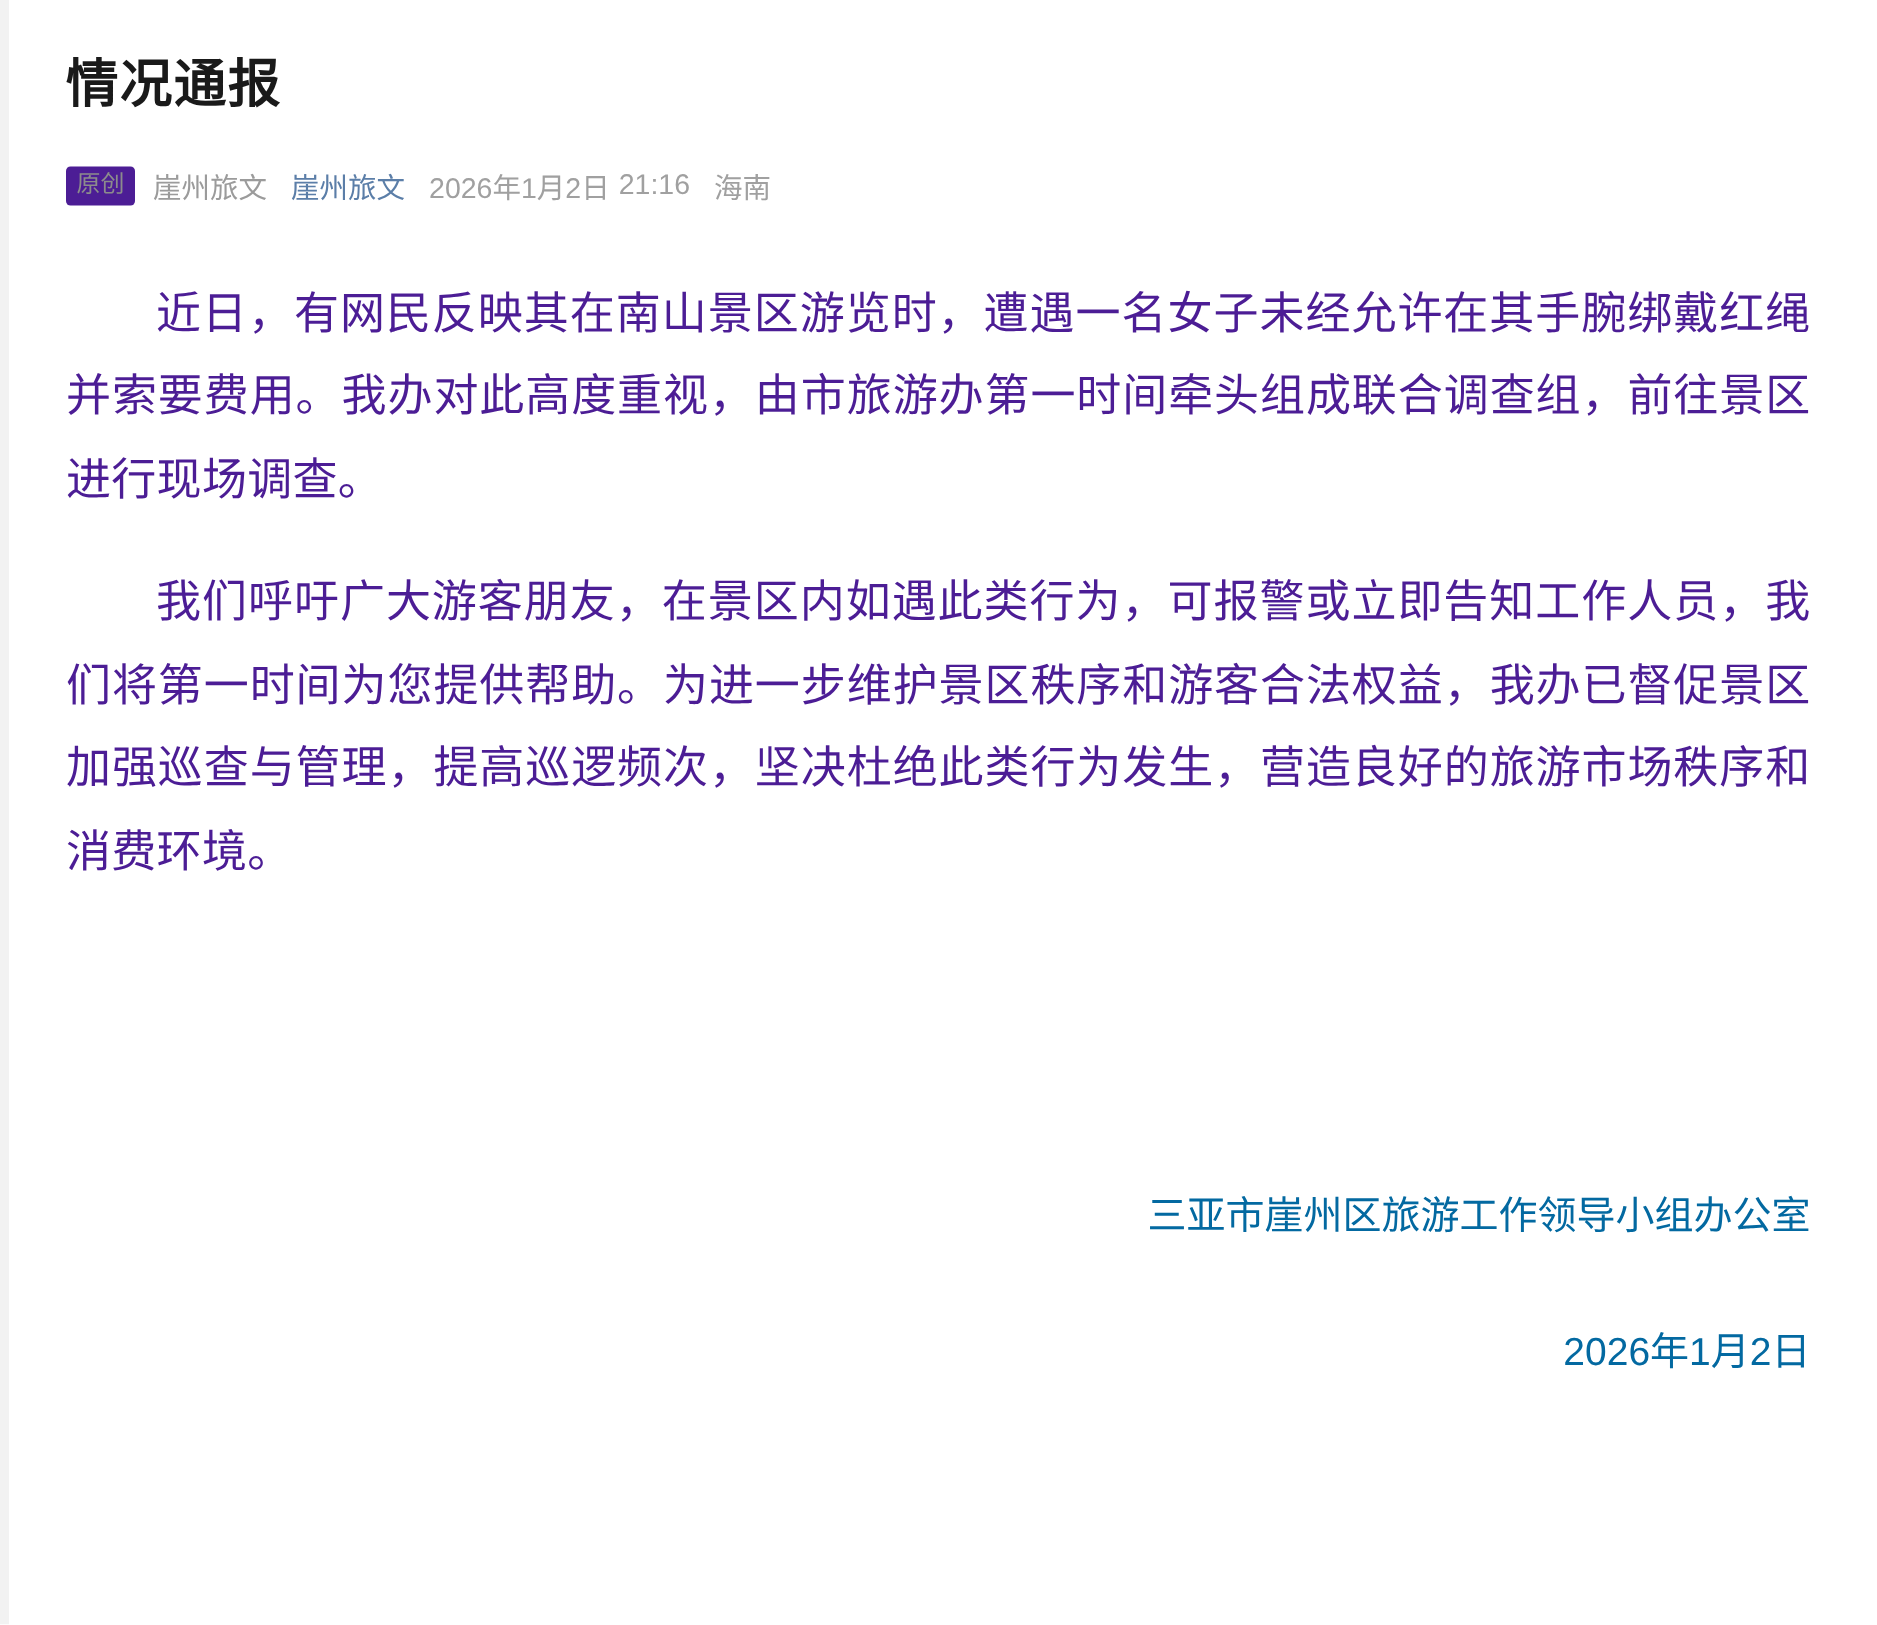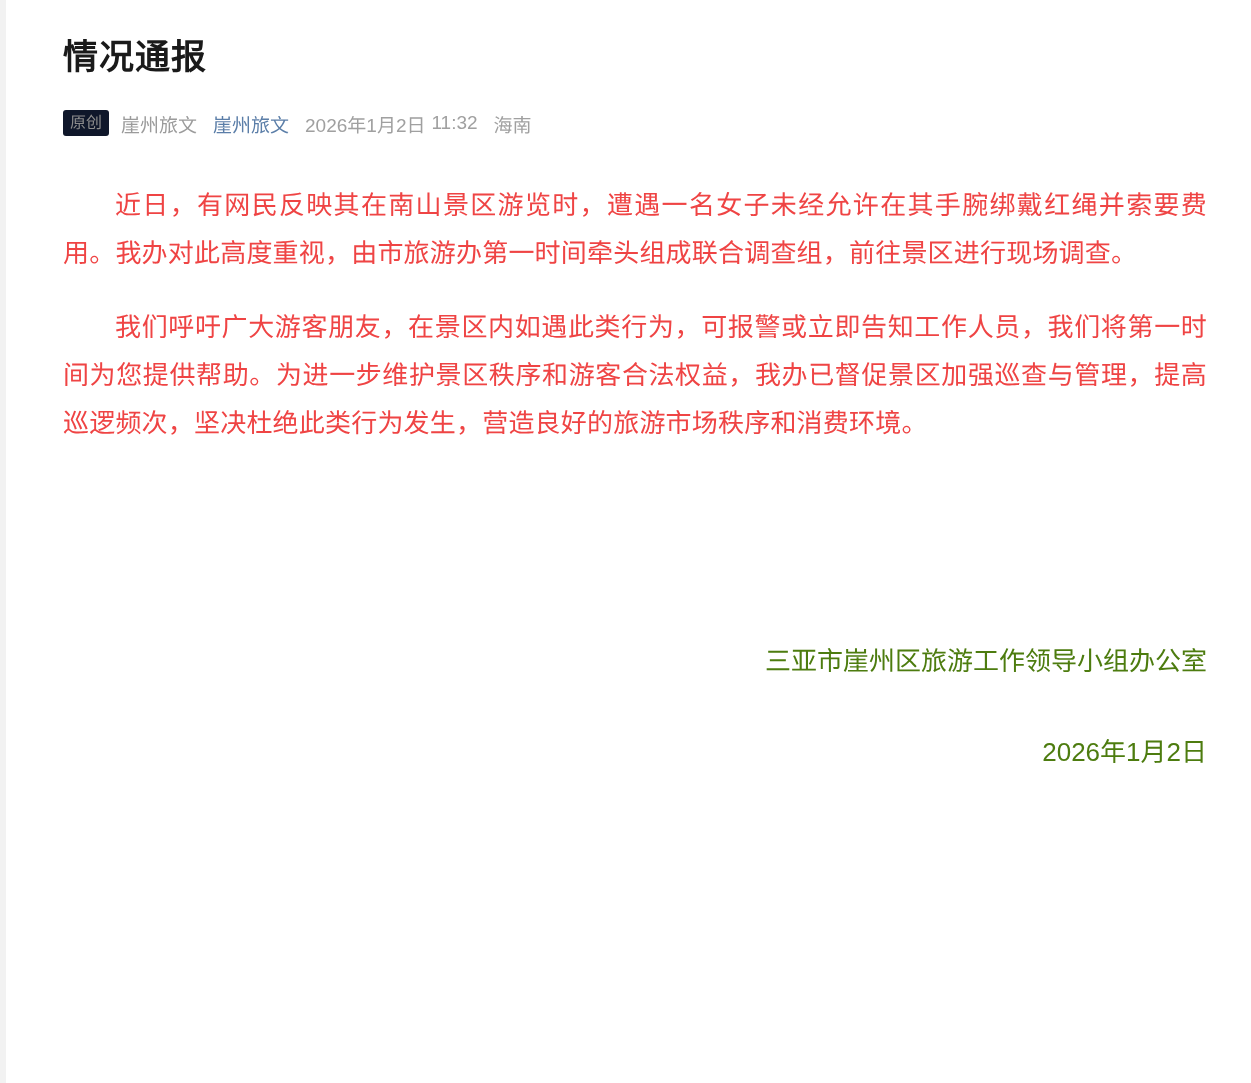--- a/index.html
+++ b/index.html
@@ -18,41 +18,40 @@
     position: absolute;
     left: 0;
     top: 0;
     width: 6px;
     height: 100%;
     background: #f2f2f2;
   }
   .article {
     padding: 34px 44px 40px 44px;
     box-sizing: border-box;
-    margin-left: 19px;
   }
   .title {
     font-size: 35px;
     font-weight: bold;
     color: #1a1a1a;
     letter-spacing: 1px;
     margin: 0 0 30px 0;
     line-height: 1.3;
   }
   .meta {
     display: flex;
     align-items: center;
     flex-wrap: wrap;
     font-size: 19px;
     color: #9b9b9b;
     margin-bottom: 44px;
   }
   .meta .badge {
     display: inline-block;
-    background: #0f172a;
+    background: #4c1d95;
     color: #8c8c8c;
     font-size: 16px;
     line-height: 1;
     padding: 5px 7px;
     border-radius: 3px;
     margin-right: 12px;
   }
   .meta .author {
     color: #9b9b9b;
     margin-right: 16px;
@@ -67,33 +66,33 @@
   }
   .meta .time {
     color: #a0a0a0;
     margin-right: 16px;
   }
   .meta .location {
     color: #a0a0a0;
     text-align: right;
   }
   .body p {
-    font-size: 26px;
+    font-size: 30px;
     line-height: 1.85;
-    color: #ef4444;
+    color: #4c1d95;
     margin: 0 0 26px 0;
     text-align: justify;
     text-indent: 2em;
     letter-spacing: 0.2px;
   }
   .signoff {
     margin-top: 190px;
     text-align: right;
     font-size: 26px;
-    color: #4d7c0f;
+    color: #0369a1;
     line-height: 1.9;
   }
   .signoff .org {
     display: block;
     margin-bottom: 42px;
   }
   .signoff .sign-date {
     display: block;
   }
 </style>
@@ -104,21 +103,21 @@
 
 <div class="article">
 
   <h1 class="title">情况通报</h1>
 
   <div class="meta">
     <span class="badge">原创</span>
     <span class="author">崖州旅文</span>
     <span class="account">崖州旅文</span>
     <span class="date">2026年1月2日</span>
-    <span class="time">11:32</span>
+    <span class="time">21:16</span>
     <span class="location">海南</span>
   </div>
 
   <div class="body">
     <p>近日，有网民反映其在南山景区游览时，遭遇一名女子未经允许在其手腕绑戴红绳并索要费用。我办对此高度重视，由市旅游办第一时间牵头组成联合调查组，前往景区进行现场调查。</p>
     <p>我们呼吁广大游客朋友，在景区内如遇此类行为，可报警或立即告知工作人员，我们将第一时间为您提供帮助。为进一步维护景区秩序和游客合法权益，我办已督促景区加强巡查与管理，提高巡逻频次，坚决杜绝此类行为发生，营造良好的旅游市场秩序和消费环境。</p>
   </div>
 
   <div class="signoff">
     <span class="org">三亚市崖州区旅游工作领导小组办公室</span>

